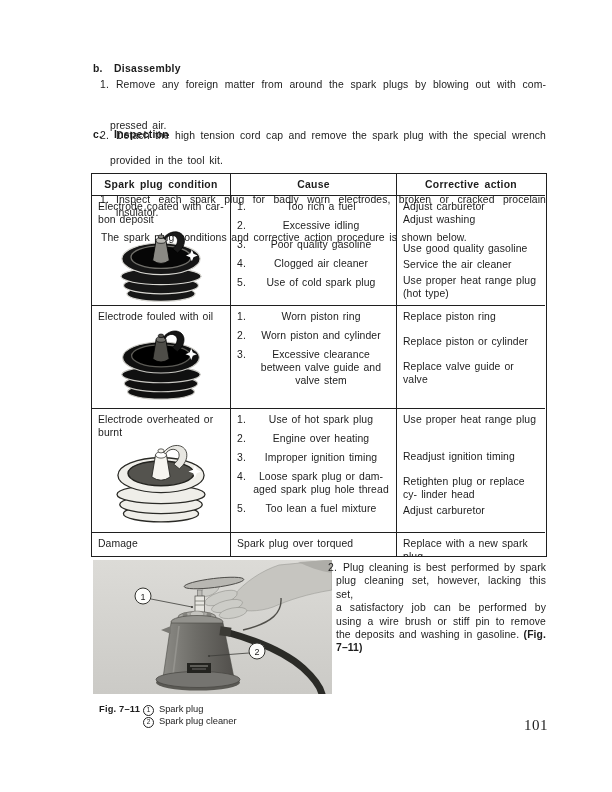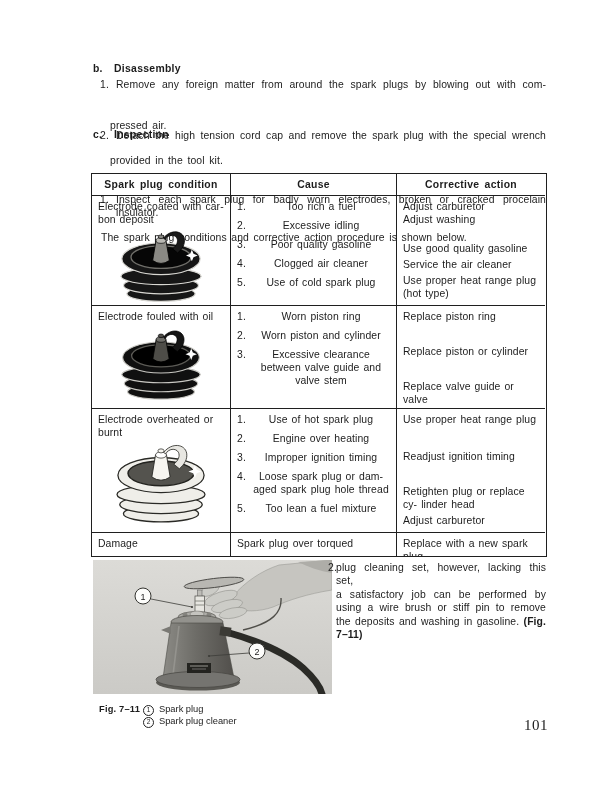--- a/index.html
+++ b/index.html
@@ -28,21 +28,21 @@
         word-spacing:1px;overflow:hidden;}
   .cell.ec{border-right:none;}
   .cell.er{border-bottom:none;}
   .th{display:flex;align-items:center;justify-content:center;font-weight:bold;padding:0 4px;
       letter-spacing:.3px;word-spacing:2px;}
   .plugWrap{display:flex;justify-content:center;align-items:flex-start;margin-top:1px;}
   .ci{display:flex;margin-bottom:6px;}
   .ci .cn{width:15px;flex:none;}
   .ci .ct{flex:1;text-align:center;}
   .act{}
-  .g3{margin-top:3px;} .g6{margin-top:22px;} .g7{margin-top:16px;} .g24{margin-top:24px;}
+  .g3{margin-top:3px;} .g6{margin-top:12px;} .g7{margin-top:16px;} .g24{margin-top:24px;}
   
   .plugA{--shell:#161616;--hl:#d8d7d2;--bowl:#060606;--rim:#6f6e69;--tip:#8a8984;
          --tipTop:#b9b8b3;--hook:#1a1a1a;--edge:#000;--spark:#fff;}
   .plugB{--shell:#101010;--hl:#c9c8c3;--bowl:#000;--rim:#5c5b56;--tip:#4e4d48;
          --tipTop:#6e6d68;--hook:#151515;--edge:#000;--spark:#fff;}
   .plugC{--shell:#efeee9;--hl:#2a2a26;--bowl:#54534e;--rim:#23231f;--tip:#f6f5f0;
          --tipTop:#ffffff;--hook:#e8e7e2;--edge:#2a2a26;--spark:#fff;}
   
   .note{position:absolute;left:328px;top:561px;width:218px;font-size:10.4px;line-height:13.4px;
         letter-spacing:.1px;word-spacing:1.2px;}
@@ -302,20 +302,21 @@
         <circle cx="116" cy="96" r="1.1" fill="#3c3c38"></circle>
         <circle cx="164" cy="91" r="8" fill="#fdfdfb" stroke="#33332f" stroke-width="1"></circle>
         <text x="164" y="94.5" text-anchor="middle" font-family="Liberation Sans, sans-serif" font-size="9" fill="#222">2</text>
       </g>
     </svg>
   </div>
 
   <div class="note">
     <div class="nl first justfull">
       <span class="inum">2.</span>
+      <span>Plug cleaning is best performed by spark</span>
     </div>
     <div class="nl cont2 justfull">plug cleaning set, however, lacking this set,</div>
     <div class="nl cont2 justfull">a satisfactory job can be performed by</div>
     <div class="nl cont2 justfull">using a wire brush or stiff pin to remove</div>
     <div class="nl cont2 justfull">
       <span>the deposits and washing in gasoline.</span>
       <span class="b">(Fig.</span>
     </div>
     <div class="nl cont2 b">7–11)</div>
   </div>

